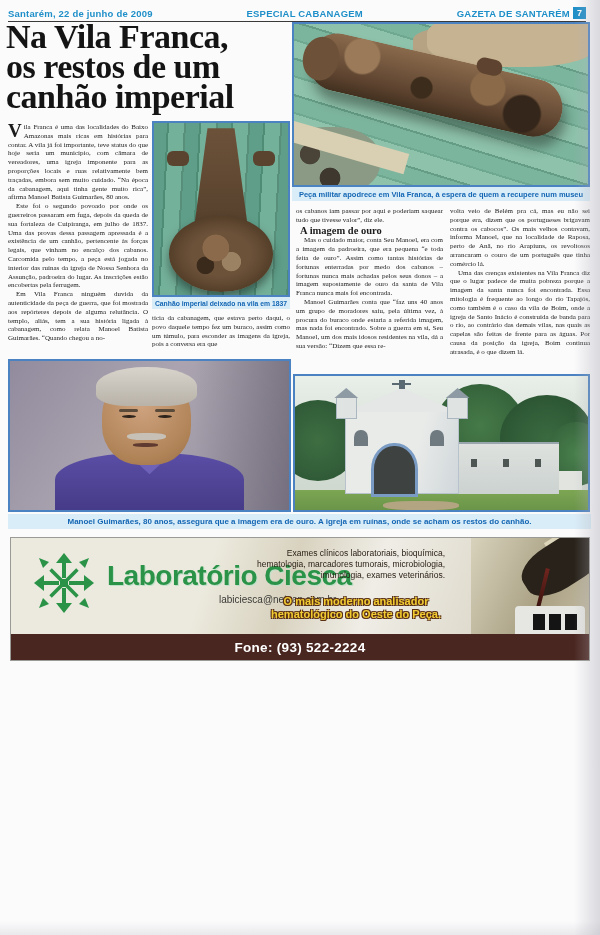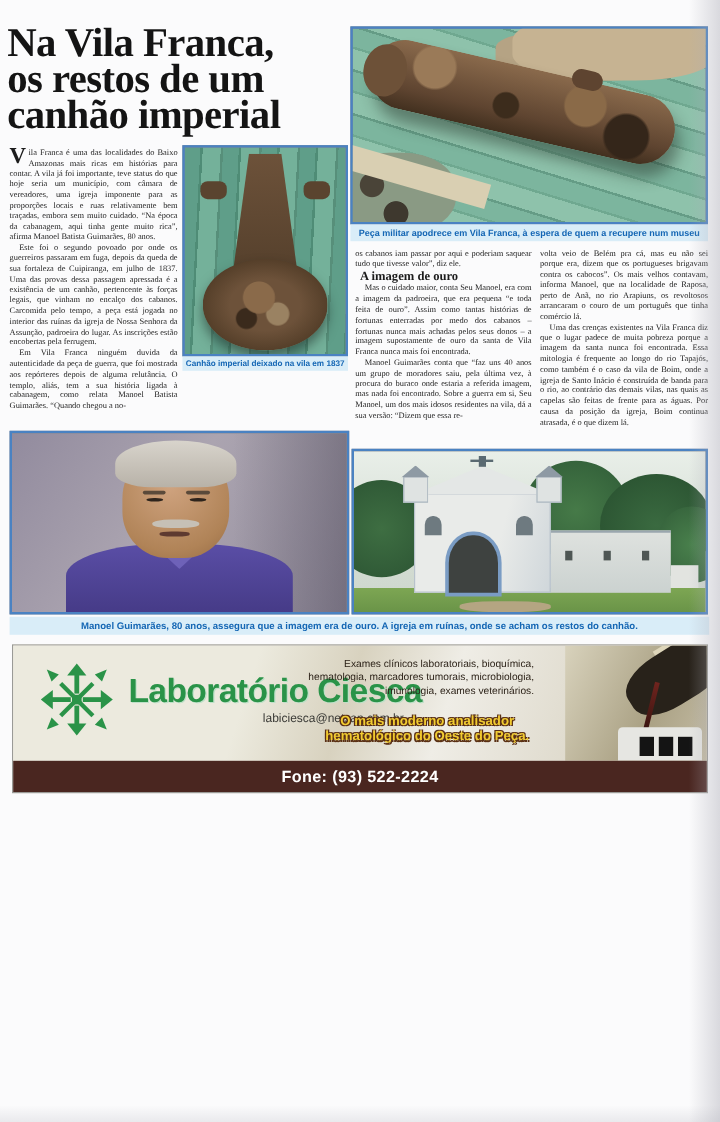--- a/index.html
+++ b/index.html
@@ -143,20 +143,28 @@
   .ad-bar{position:absolute;left:0;bottom:0;width:100%;height:26px;background:#4a2620;
     display:flex;align-items:center;justify-content:center;gap:6px;}
   .ad-addr{font-style:italic;font-weight:bold;font-size:10.5px;color:#f2dfb2;letter-spacing:.3px;}
   .ad-phone{font-weight:bold;font-size:13.5px;color:#ffffff;letter-spacing:.3px;}
 </style>
 </head>
 <body>
 
 <div class="page">
 
+  <div class="hdr">
+    <span class="blue">Santarém, 22 de junho de 2009</span>
+    <span class="blue">ESPECIAL CABANAGEM</span>
+    <span class="mast">
+      <span class="blue">GAZETA DE SANTARÉM</span>
+      <span class="pgnum">7</span>
+    </span>
+  </div>
 
   <div class="headline">Na Vila Franca,
 os restos de um
 canhão imperial</div>
 
   <div class="photo" style="left:292px;top:22px;width:294px;height:161px;">
     <div class="planks-diag"></div>
     <div class="rock"></div>
     <div class="pebbles"></div>
     <div class="lightplank"></div>
@@ -179,20 +187,23 @@
     <div class="planks-vert"></div>
     <div class="cannon-v"></div>
     <div class="trun-l"></div>
     <div class="trun-r"></div>
     <div class="muzzle"></div>
   </div>
   <div class="capbar" style="left:152px;top:297px;width:138px;height:12px;font-size:6.8px;">
     <span>Canhão imperial deixado na vila em 1837</span>
   </div>
 
+  <div class="col" style="left:152px;top:314px;width:138px;height:44px;">
+    <p><span>tícia da cabanagem, que estava perto daqui, o povo daquele tempo fez um buraco, assim como um túmulo, para esconder as imagens da igreja, pois a conversa era que</span></p>
+  </div>
 
   <div class="col" style="left:296px;top:207px;width:147px;height:166px;">
     <p><span>os cabanos iam passar por aqui e poderiam saquear tudo que tivesse valor”, diz ele.</span></p>
     <div class="subhead">A imagem de ouro</div>
     <p class="ind"><span>Mas o cuidado maior, conta Seu Manoel, era com a imagem da padroeira, que era pequena “e toda feita de ouro”. Assim como tantas histórias de fortunas enterradas por medo dos cabanos – fortunas nunca mais achadas pelos seus donos – a imagem supostamente de ouro da santa de Vila Franca nunca mais foi encontrada.</span></p>
     <p class="ind"><span>Manoel Guimarães conta que “faz uns 40 anos um grupo de moradores saiu, pela última vez, à procura do buraco onde estaria a referida imagem, mas nada foi encontrado. Sobre a guerra em si, Seu Manoel, um dos mais idosos residentes na vila, dá a sua versão: “Dizem que essa re-</span></p>
   </div>
 
   <div class="col" style="left:450px;top:207px;width:140px;height:166px;">
     <p><span>volta veio de Belém pra cá, mas eu não sei porque era, dizem que os portugueses brigavam contra os cabocos”. Os mais velhos contavam, informa Manoel, que na localidade de Raposa, perto de Anã, no rio Arapiuns, os revoltosos arrancaram o couro de um português que tinha comércio lá.</span></p>

